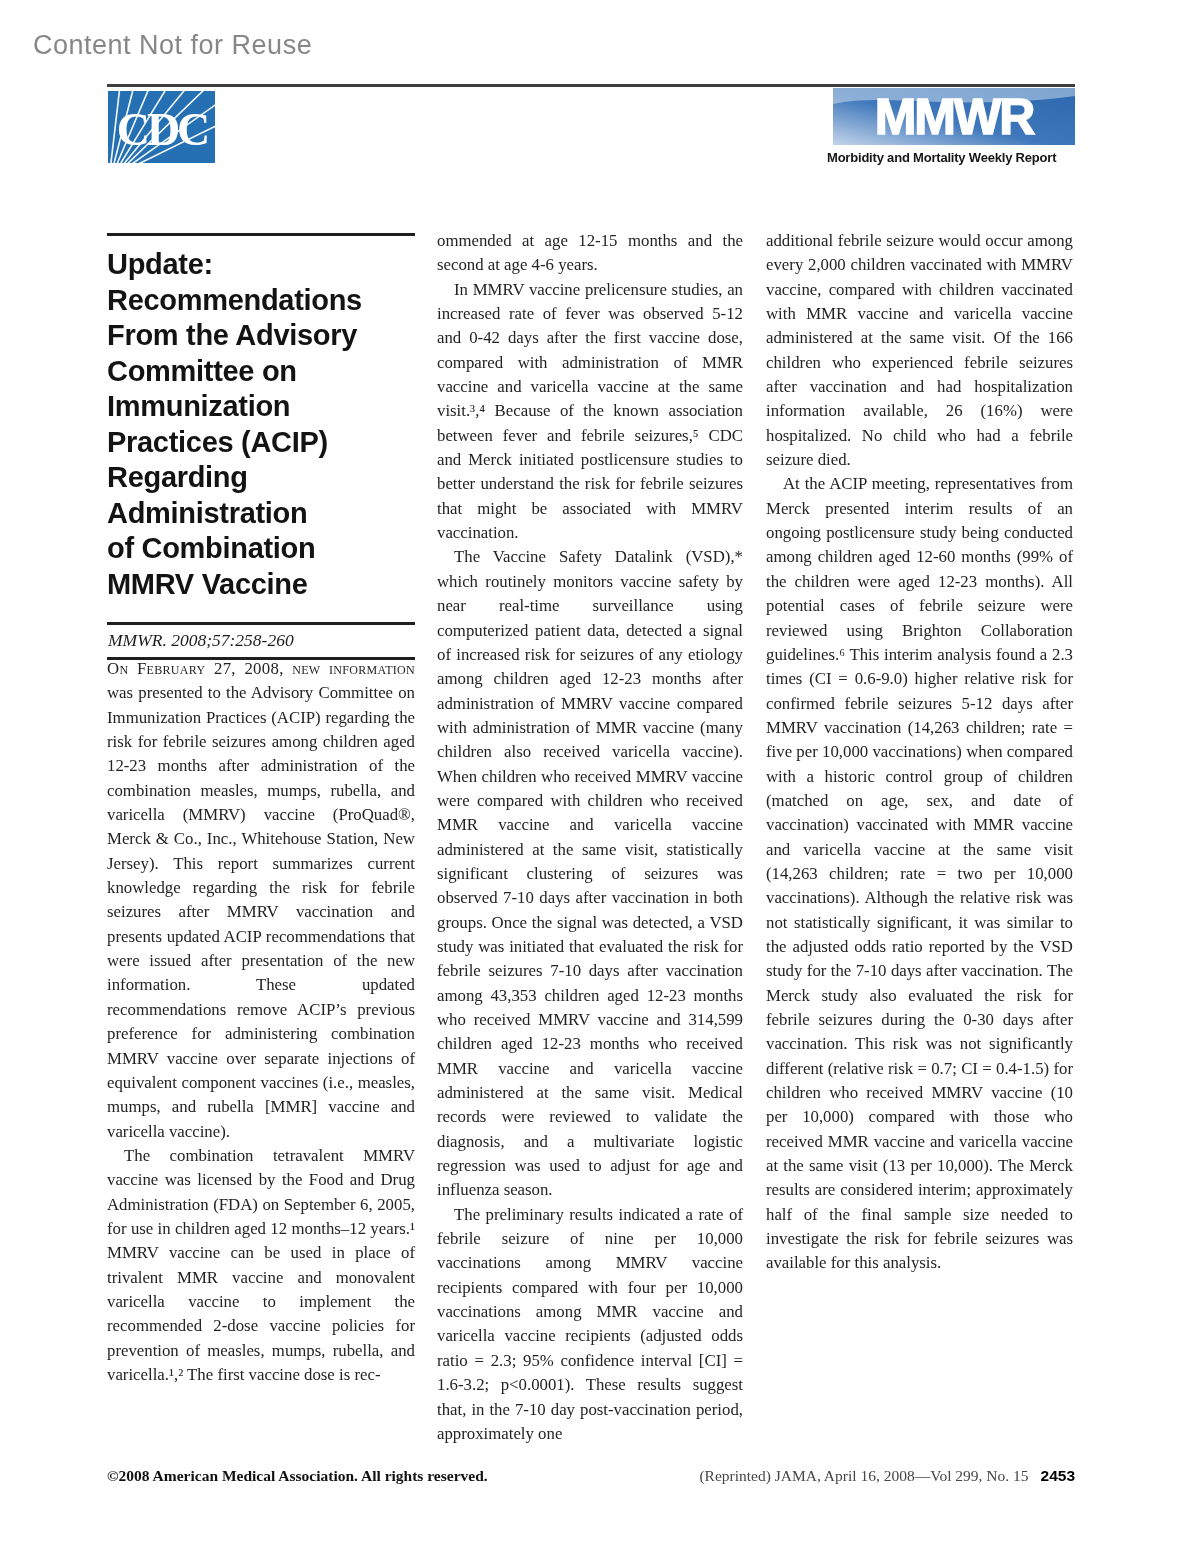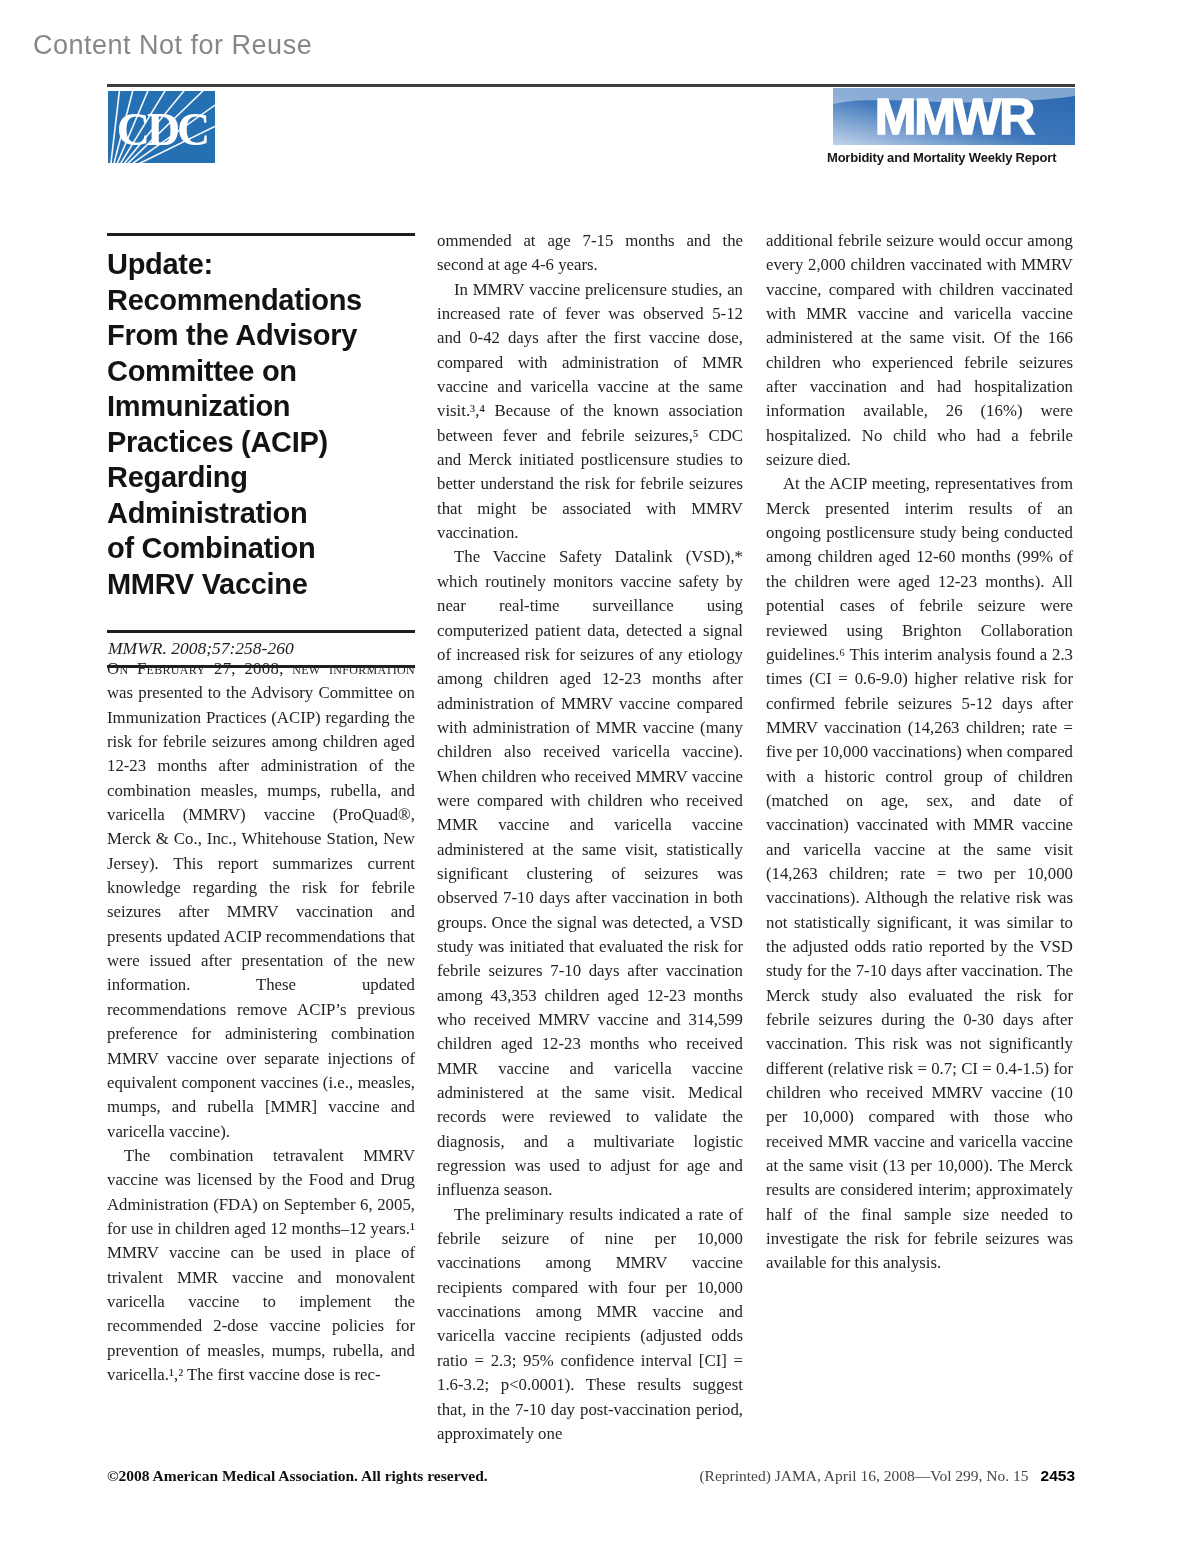--- a/index.html
+++ b/index.html
@@ -32,21 +32,21 @@
 
   
   .title-block{position:absolute;left:107px;top:233px;width:308px;}
   .rule-heavy{height:3px;background:#1f1f1f;}
   .rule-mid{height:2.5px;background:#1f1f1f;}
   h1.title{
     margin:11px 0 0 0;
     font-family:"Liberation Sans",sans-serif;font-weight:bold;font-size:29px;line-height:35.5px;
     color:#131313;letter-spacing:-.3px;white-space:pre-line;
   }
-  .citation-wrap{margin-top:28px;}
+  .citation-wrap{margin-top:20px;}
   .citation{
     font-style:italic;font-size:17.5px;line-height:17.5px;color:#1d1d1d;
     padding:7px 0 8px 1px;margin:0;
   }
 
   
   .column{
     position:absolute;font-size:16.8px;line-height:24.35px;color:#232323;
     text-align:justify;hyphens:auto;-webkit-hyphens:auto;
   }
@@ -125,21 +125,21 @@
       <div class="rule-mid"></div>
     </div>
   </div>
 
   <div class="column col1">
     <p><span class="smallcaps">On February 27, 2008, new information </span><span>was presented to the Advisory Committee on Immunization Practices (ACIP) regarding the risk for febrile seizures among children aged 12-23 months after administration of the combination measles, mumps, rubella, and varicella (MMRV) vaccine (ProQuad®, Merck &amp; Co., Inc., Whitehouse Station, New Jersey). This report summarizes current knowledge regarding the risk for febrile seizures after MMRV vaccination and presents updated ACIP recommendations that were issued after presentation of the new information. These updated recommendations remove ACIP’s previous preference for administering combination MMRV vaccine over separate injections of equivalent component vaccines (i.e., measles, mumps, and rubella [MMR] vaccine and varicella vaccine).</span></p>
     <p class="indent">The combination tetravalent MMRV vaccine was licensed by the Food and Drug Administration (FDA) on September 6, 2005, for use in children aged 12 months–12 years.¹ MMRV vaccine can be used in place of trivalent MMR vaccine and monovalent varicella vaccine to implement the recommended 2-dose vaccine policies for prevention of measles, mumps, rubella, and varicella.¹,² The first vaccine dose is rec-</p>
   </div>
 
   <div class="column col2">
-    <p>ommended at age 7-15 months and the second at age 4-6 years.</p>
+    <p>ommended at age 12-15 months and the second at age 4-6 years.</p>
     <p class="indent">In MMRV vaccine prelicensure studies, an increased rate of fever was observed 5-12 and 0-42 days after the first vaccine dose, compared with administration of MMR vaccine and varicella vaccine at the same visit.³,⁴ Because of the known association between fever and febrile seizures,⁵ CDC and Merck initiated postlicensure studies to better understand the risk for febrile seizures that might be associated with MMRV vaccination.</p>
     <p class="indent">The Vaccine Safety Datalink (VSD),* which routinely monitors vaccine safety by near real-time surveillance using computerized patient data, detected a signal of increased risk for seizures of any etiology among children aged 12-23 months after administration of MMRV vaccine compared with administration of MMR vaccine (many children also received varicella vaccine). When children who received MMRV vaccine were compared with children who received MMR vaccine and varicella vaccine administered at the same visit, statistically significant clustering of seizures was observed 7-10 days after vaccination in both groups. Once the signal was detected, a VSD study was initiated that evaluated the risk for febrile seizures 7-10 days after vaccination among 43,353 children aged 12-23 months who received MMRV vaccine and 314,599 children aged 12-23 months who received MMR vaccine and varicella vaccine administered at the same visit. Medical records were reviewed to validate the diagnosis, and a multivariate logistic regression was used to adjust for age and influenza season.</p>
     <p class="indent">The preliminary results indicated a rate of febrile seizure of nine per 10,000 vaccinations among MMRV vaccine recipients compared with four per 10,000 vaccinations among MMR vaccine and varicella vaccine recipients (adjusted odds ratio = 2.3; 95% confidence interval [CI] = 1.6-3.2; p&lt;0.0001). These results suggest that, in the 7-10 day post-vaccination period, approximately one</p>
   </div>
 
   <div class="column col3">
     <p>additional febrile seizure would occur among every 2,000 children vaccinated with MMRV vaccine, compared with children vaccinated with MMR vaccine and varicella vaccine administered at the same visit. Of the 166 children who experienced febrile seizures after vaccination and had hospitalization information available, 26 (16%) were hospitalized. No child who had a febrile seizure died.</p>
     <p class="indent">At the ACIP meeting, representatives from Merck presented interim results of an ongoing postlicensure study being conducted among children aged 12-60 months (99% of the children were aged 12-23 months). All potential cases of febrile seizure were reviewed using Brighton Collaboration guidelines.⁶ This interim analysis found a 2.3 times (CI = 0.6-9.0) higher relative risk for confirmed febrile seizures 5-12 days after MMRV vaccination (14,263 children; rate = five per 10,000 vaccinations) when compared with a historic control group of children (matched on age, sex, and date of vaccination) vaccinated with MMR vaccine and varicella vaccine at the same visit (14,263 children; rate = two per 10,000 vaccinations). Although the relative risk was not statistically significant, it was similar to the adjusted odds ratio reported by the VSD study for the 7-10 days after vaccination. The Merck study also evaluated the risk for febrile seizures during the 0-30 days after vaccination. This risk was not significantly different (relative risk = 0.7; CI = 0.4-1.5) for children who received MMRV vaccine (10 per 10,000) compared with those who received MMR vaccine and varicella vaccine at the same visit (13 per 10,000). The Merck results are considered interim; approximately half of the final sample size needed to investigate the risk for febrile seizures was available for this analysis.</p>
   </div>
 

